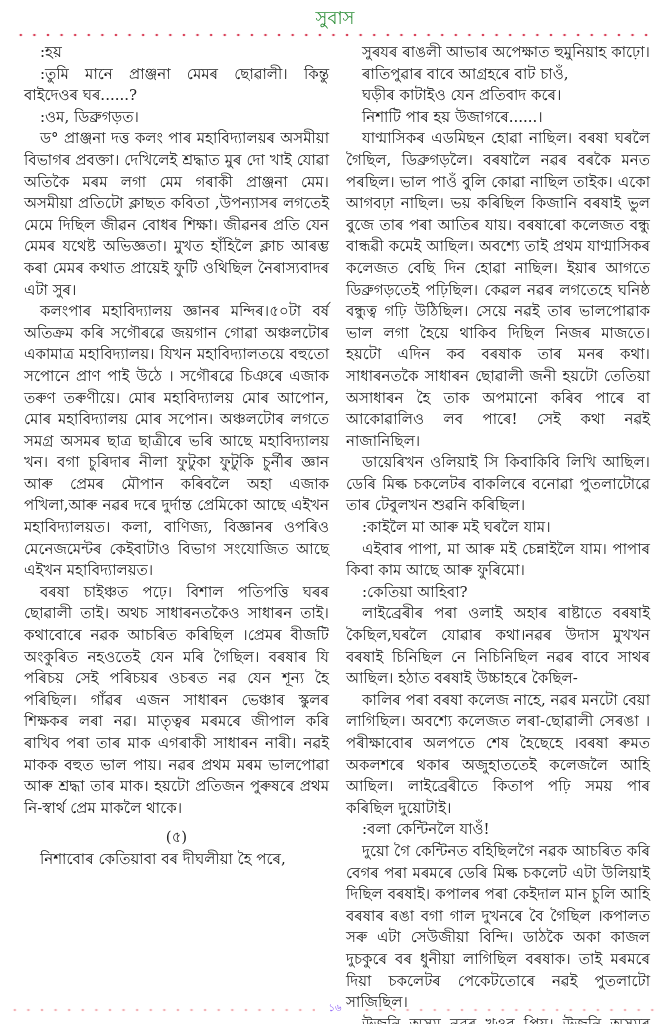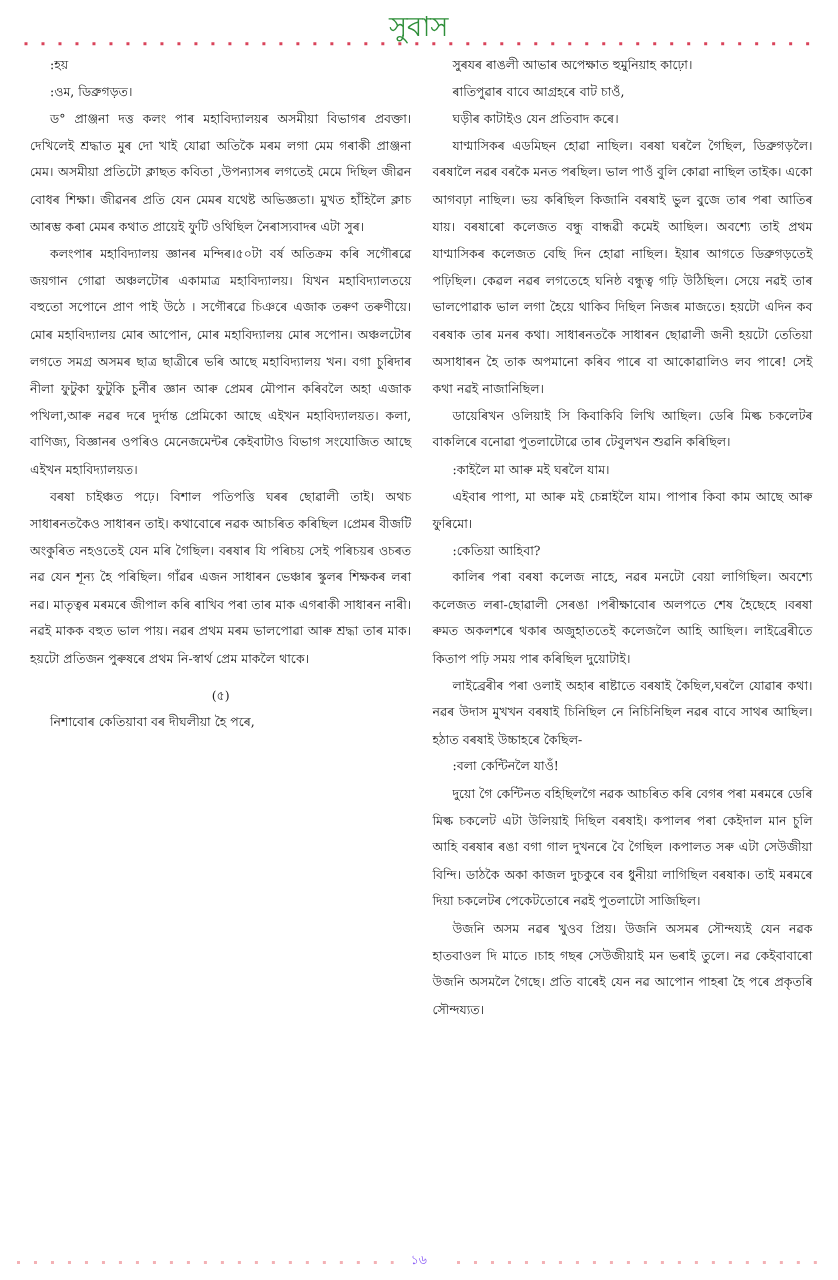--- a/index.html
+++ b/index.html
@@ -3,30 +3,30 @@
 <meta charset="utf-8">
 <style>
   html, body { margin: 0; padding: 0; background: #ffffff; }
   body {
     width: 670px; height: 1024px; overflow: hidden; position: relative;
     font-family: "DejaVu Serif", serif; color: #222;
   }
   .header { position: absolute; top: 0; left: 0; width: 670px; height: 40px; }
   .title {
     position: absolute; top: 4px; left: 0; width: 670px; text-align: center;
-    font-size: 22px; color: #2f8f3a; font-family: "DejaVu Sans", sans-serif;
+    font-size: 18px; color: #2f8f3a; font-family: "DejaVu Sans", sans-serif;
   }
   .dots {
     position: absolute; left: 14px; right: 14px; height: 4px;
     background-image: radial-gradient(circle, #d9435a 1.3px, transparent 1.6px);
     background-size: 13.6px 4px; background-repeat: repeat-x;
   }
   .dots.top { top: 33px; }
   .col {
-    position: absolute; top: 42px; font-size: 10px; line-height: 21.6px;
+    position: absolute; top: 42px; font-size: 15px; line-height: 21.6px;
     text-align: justify;
   }
   .col.left { left: 24px; width: 305px; }
   .col.right { left: 346px; width: 304px; }
   .col p { margin: 0; text-indent: 16px; }
   .col p.center { text-align: center; text-indent: 0; }
   .footer { position: absolute; top: 1000px; left: 0; width: 670px; height: 20px; }
   .footer .dots { top: 8px; }
   .footer .dots.l { left: 8px; right: 355px; background-image: radial-gradient(circle, #f3b1b5 1.3px, transparent 1.6px); }
   .footer .dots.r { left: 360px; right: 8px; background-image: radial-gradient(circle, #f3b1b5 1.3px, transparent 1.6px); }
@@ -38,39 +38,41 @@
 </head>
 <body>
 
 <div class="header">
   <div class="title">সুবাস</div>
   <div class="dots top"></div>
 </div>
 
 <div class="col left">
   <p class="">:হয়</p>
+  <p>:তুমি মানে প্ৰাঞ্জনা মেমৰ ছোৱালী। কিন্তু বাইদেওৰ ঘৰ......?</p>
   <p>:ওম, ডিব্ৰুগড়ত।</p>
   <p>ড° প্ৰাঞ্জনা দত্ত কলং পাৰ মহাবিদ্যালয়ৰ অসমীয়া বিভাগৰ প্ৰবক্তা। দেখিলেই শ্ৰদ্ধাত মুৰ দো খাই যোৱা অতিকৈ মৰম লগা মেম গৰাকী প্ৰাঞ্জনা মেম। অসমীয়া প্ৰতিটো ক্লাছত কবিতা ,উপন্যাসৰ লগতেই মেমে দিছিল জীৱন বোধৰ শিক্ষা। জীৱনৰ প্ৰতি যেন মেমৰ যথেষ্ট অভিজ্ঞতা। মুখত হাঁহিলৈ ক্লাচ আৰম্ভ কৰা মেমৰ কথাত প্ৰায়েই ফুটি ওথিছিল নৈৰাস্যবাদৰ এটা সুৰ।</p>
   <p>কলংপাৰ মহাবিদ্যালয় জ্ঞানৰ মন্দিৰ।৫০টা বৰ্ষ অতিক্ৰম কৰি সগৌৰৱে জয়গান গোৱা অঞ্চলটোৰ একামাত্ৰ মহাবিদ্যালয়। যিখন মহাবিদ্যালতয়ে  বহুতো সপোনে প্ৰাণ পাই উঠে । সগৌৰৱে চিঞৰে এজাক তৰুণ তৰুণীয়ে। মোৰ মহাবিদ্যালয় মোৰ আপোন, মোৰ মহাবিদ্যালয় মোৰ সপোন। অঞ্চলটোৰ লগতে সমগ্ৰ অসমৰ ছাত্ৰ ছাত্ৰীৰে ভৰি আছে মহাবিদ্যালয় খন। বগা চুৰিদাৰ নীলা ফুটুকা ফুটুকি চুৰ্নীৰ জ্ঞান আৰু প্ৰেমৰ মৌপান কৰিবলৈ অহা এজাক পখিলা,আৰু নৱৰ দৰে দুৰ্দান্ত প্ৰেমিকো আছে এইখন মহাবিদ্যালয়ত। কলা, বাণিজ্য, বিজ্ঞানৰ ওপৰিও মেনেজমেন্টৰ কেইবাটাও বিভাগ সংযোজিত আছে এইখন মহাবিদ্যালয়ত।</p>
   <p>বৰষা চাইঞ্চত পঢ়ে। বিশাল পতিপত্তি ঘৰৰ ছোৱালী তাই। অথচ সাধাৰনতকৈও সাধাৰন তাই। কথাবোৰে নৱক আচৰিত কৰিছিল ।প্ৰেমৰ বীজটি অংকুৰিত নহওতেই যেন মৰি গৈছিল। বৰষাৰ যি পৰিচয় সেই পৰিচয়ৰ ওচৰত নৱ যেন শূন্য হৈ পৰিছিল। গাঁৱৰ এজন সাধাৰন ভেঞ্চাৰ স্কুলৰ শিক্ষকৰ লৰা নৱ। মাতৃত্বৰ মৰমৰে জীপাল কৰি ৰাখিব পৰা তাৰ মাক এগৰাকী সাধাৰন নাৰী। নৱই মাকক বহুত ভাল পায়। নৱৰ প্ৰথম মৰম ভালপোৱা আৰু শ্ৰদ্ধা তাৰ মাক। হয়টো প্ৰতিজন পুৰুষৰে প্ৰথম নি-স্বাৰ্থ প্ৰেম মাকলৈ থাকে।</p>
   <p class="center" style="margin-top:8px;">(৫)</p>
   <p>নিশাবোৰ কেতিয়াবা বৰ দীঘলীয়া হৈ পৰে,</p>
 </div>
 
 <div class="col right">
   <p>সুৰযৰ ৰাঙলী আভাৰ অপেক্ষাত হুমুনিয়াহ কাঢ়ো।</p>
   <p>ৰাতিপুৱাৰ বাবে আগ্ৰহৰে বাট চাওঁ,</p>
   <p>ঘড়ীৰ কাটাইও যেন প্ৰতিবাদ কৰে।</p>
+  <p>নিশাটি পাৰ হয় উজাগৰে......।</p>
   <p>যাণ্মাসিকৰ এডমিছন হোৱা নাছিল। বৰষা ঘৰলৈ গৈছিল, ডিব্ৰুগড়লৈ। বৰষালৈ নৱৰ বৰকৈ মনত পৰছিল। ভাল পাওঁ বুলি কোৱা নাছিল তাইক। একো আগবঢ়া নাছিল। ভয় কৰিছিল কিজানি বৰষাই ভুল বুজে তাৰ পৰা আতিৰ যায়। বৰষাৰো কলেজত বন্ধু বান্ধৱী কমেই আছিল। অবশ্যে তাই প্ৰথম যাণ্মাসিকৰ কলেজত বেছি দিন হোৱা নাছিল। ইয়াৰ আগতে ডিব্ৰুগড়তেই পঢ়িছিল। কেৱল নৱৰ লগতেহে ঘনিষ্ঠ বন্ধুত্ব গঢ়ি উঠিছিল। সেয়ে নৱই তাৰ ভালপোৱাক ভাল লগা হৈয়ে থাকিব দিছিল নিজৰ মাজতে। হয়টো এদিন কব বৰষাক তাৰ মনৰ কথা। সাধাৰনতকৈ সাধাৰন ছোৱালী জনী হয়টো তেতিয়া অসাধাৰন হৈ তাক অপমানো কৰিব পাৰে বা আকোৱালিও লব পাৰে! সেই কথা নৱই নাজানিছিল।</p>
   <p>ডায়েৰিখন ওলিয়াই সি কিবাকিবি লিখি আছিল। ডেৰি মিল্ক চকলেটৰ বাকলিৰে বনোৱা পুতলাটোৱে তাৰ টেবুলখন শুৱনি কৰিছিল।</p>
   <p>:কাইলৈ মা আৰু মই ঘৰলৈ যাম।</p>
   <p>এইবাৰ পাপা, মা আৰু মই চেন্নাইলৈ যাম। পাপাৰ কিবা কাম আছে আৰু ফুৰিমো।</p>
   <p>:কেতিয়া আহিবা?</p>
+  <p>লাইব্ৰেৰীৰ পৰা ওলাই অহাৰ ৰাষ্টাতে বৰষাই কৈছিল,ঘৰলৈ যোৱাৰ কথা।নৱৰ উদাস মুখখন বৰষাই চিনিছিল নে নিচিনিছিল নৱৰ বাবে সাথৰ আছিল। হঠাত বৰষাই উচ্চাহৰে কৈছিল-</p>
   <p>কালিৰ পৰা বৰষা কলেজ নাহে, নৱৰ মনটো বেয়া লাগিছিল। অবশ্যে কলেজত লৰা-ছোৱালী সেৰঙা ।পৰীক্ষাবোৰ অলপতে শেষ হৈছেহে ।বৰষা ৰুমত অকলশৰে থকাৰ অজুহাততেই কলেজলৈ আহি আছিল। লাইব্ৰেৰীতে কিতাপ পঢ়ি সময় পাৰ কৰিছিল দুয়োটাই।</p>
-  <p>লাইব্ৰেৰীৰ পৰা ওলাই অহাৰ ৰাষ্টাতে বৰষাই কৈছিল,ঘৰলৈ যোৱাৰ কথা।নৱৰ উদাস মুখখন বৰষাই চিনিছিল নে নিচিনিছিল নৱৰ বাবে সাথৰ আছিল। হঠাত বৰষাই উচ্চাহৰে কৈছিল-</p>
   <p>:বলা কেন্টিনলৈ যাওঁ!</p>
   <p>দুয়ো গৈ কেন্টিনত বহিছিলগৈ নৱক আচৰিত কৰি বেগৰ পৰা মৰমৰে ডেৰি মিল্ক চকলেট এটা উলিয়াই দিছিল বৰষাই। কপালৰ পৰা কেইদাল মান চুলি আহি বৰষাৰ ৰঙা বগা গাল দুখনৰে বৈ গৈছিল ।কপালত সৰু এটা সেউজীয়া বিন্দি। ডাঠকৈ অকা কাজল দুচকুৰে বৰ ধুনীয়া লাগিছিল বৰষাক। তাই মৰমৰে দিয়া চকলেটৰ পেকেটতোৰে নৱই পুতলাটো সাজিছিল।</p>
   <p>উজনি অসম নৱৰ খুওব প্ৰিয়। উজনি অসমৰ সৌন্দয্যই যেন নৱক হাতবাওল দি মাতে ।চাহ গছৰ সেউজীয়াই মন ভৰাই তুলে। নৱ কেইবাবাৰো উজনি অসমলৈ গৈছে। প্ৰতি বাৰেই যেন নৱ আপোন পাহৰা হৈ পৰে প্ৰকৃতৰি সৌন্দয্যত।</p>
 </div>
 
 <div class="footer">
   <div class="dots l"></div>
   <div class="pageno">১৬</div>
   <div class="dots r"></div>
 </div>

